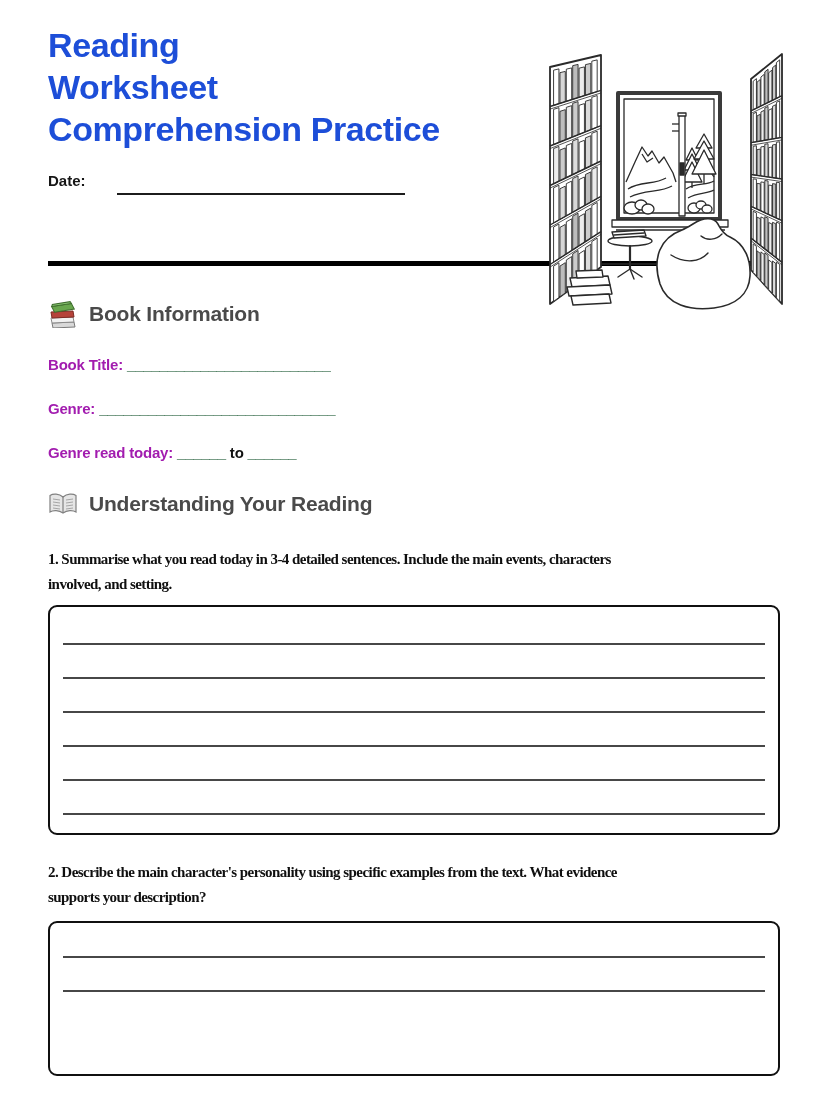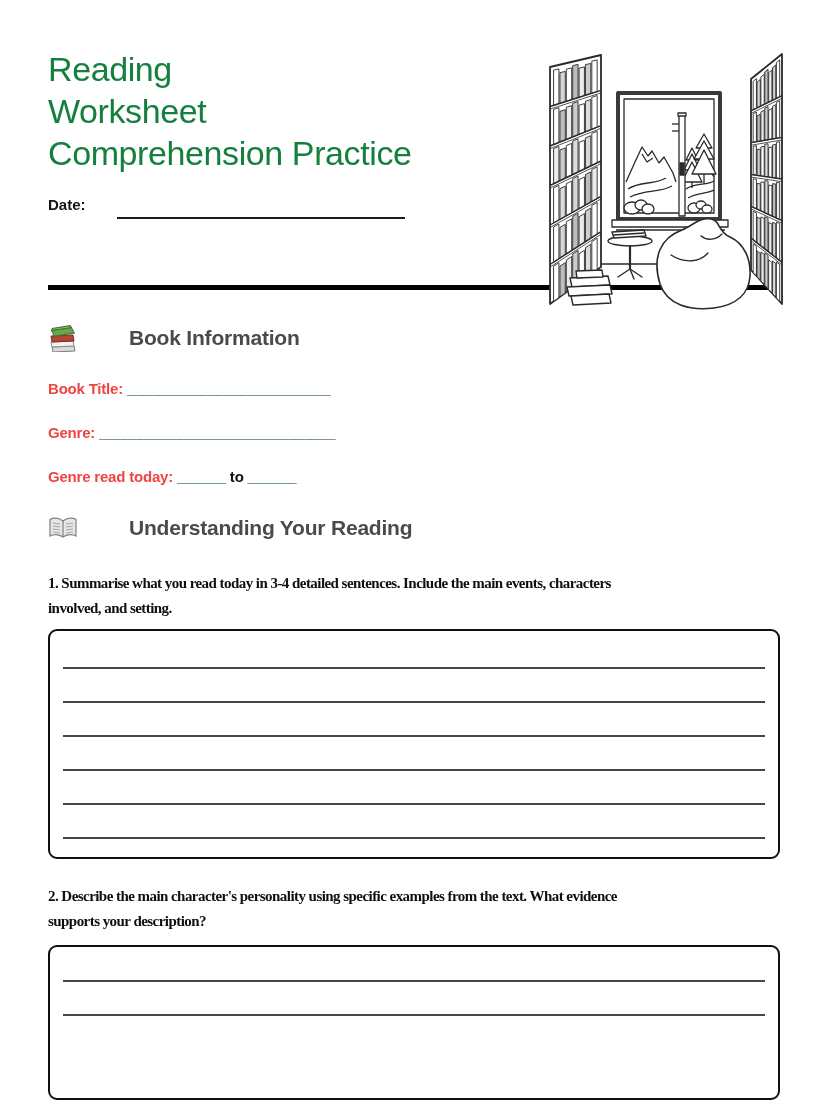--- a/index.html
+++ b/index.html
@@ -4,43 +4,43 @@
 <style>
   html,body{margin:0;padding:0;}
   body{
     width:828px;height:1118px;overflow:hidden;background:#ffffff;
     font-family:"Liberation Sans",sans-serif;color:#111111;
   }
   .page{position:relative;width:828px;height:1118px;padding:0 48px;box-sizing:border-box;}
 
   
   .title{
-    padding-top:48px;font-size:34px;line-height:42px;font-weight:normal;
-    color:#15803d;letter-spacing:-0.4px;width:500px;
+    padding-top:24px;font-size:34px;line-height:42px;font-weight:bold;
+    color:#1d4ed8;letter-spacing:-0.4px;width:500px;
   }
   .title div{white-space:nowrap;}
   .who-row{display:flex;align-items:stretch;margin-top:28px;height:24px;width:360px;}
   .who-row.second{margin-top:21px;}
   .who-label{font-size:15px;font-weight:bold;width:69px;line-height:20px;color:#161616;}
   .who-line{width:288px;border-bottom:2px solid #1c1c1c;height:22px;}
 
   .illustration{position:absolute;top:42px;right:44px;width:240px;height:272px;}
 
   
   .divider{margin-top:66px;height:5px;background:#000000;}
 
   
   .section-heading{display:flex;align-items:center;gap:11px;margin-top:33px;height:30px;}
-  .section-heading .h-text{font-size:21px;font-weight:bold;color:#4a4a4a;letter-spacing:-0.2px;margin-left:40px;}
+  .section-heading .h-text{font-size:21px;font-weight:bold;color:#4a4a4a;letter-spacing:-0.2px;}
   .section-heading svg{flex:0 0 auto;}
 
   
   .field-row{margin-top:27px;font-size:15px;font-weight:bold;line-height:17px;letter-spacing:-0.2px;white-space:nowrap;}
   .field-row:first-of-type{margin-top:27px;}
-  .field-label{color:#ef4444;}
+  .field-label{color:#a21caf;}
   .field-blank{color:#14532d;margin-left:4px;}
   .pages-word{margin:0 4px;}
 
   
   .question{margin-top:28px;font-size:15px;font-weight:bold;line-height:25px;letter-spacing:-0.55px;color:#0f0f0f;}
   .question div{white-space:nowrap;font-family:Liberation Serif, serif;}
   .question.q2{margin-top:25px;}
   .answer-box{
     margin-top:8px;height:222px;border:2px solid #101010;border-radius:9px;
     background:#fff;padding-top:4px;box-sizing:content-box;

